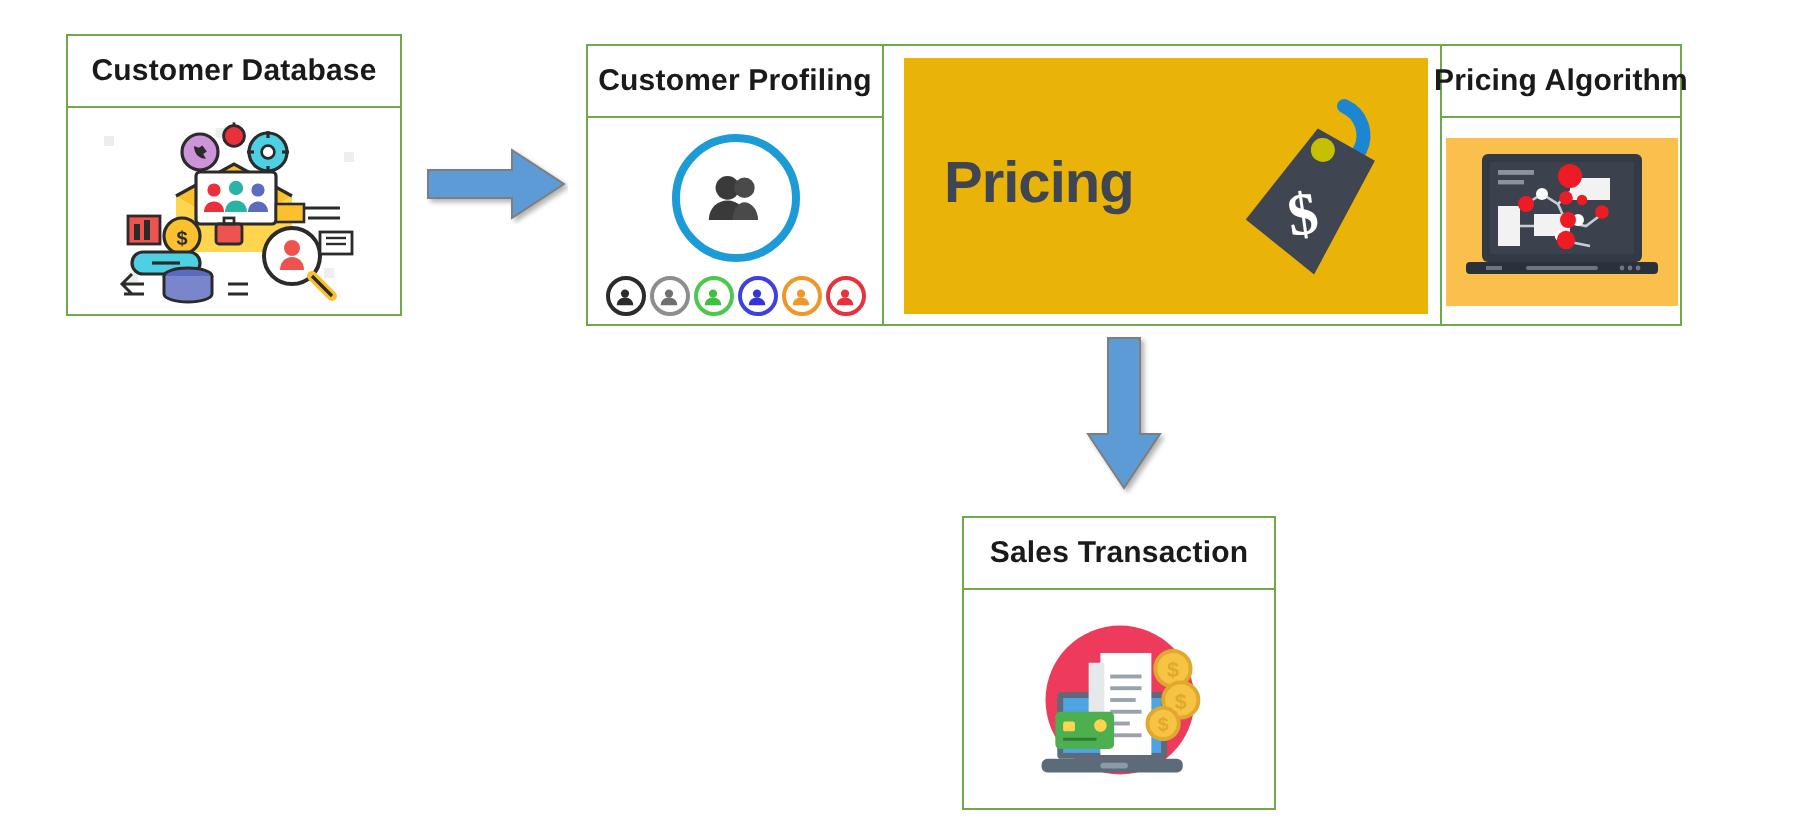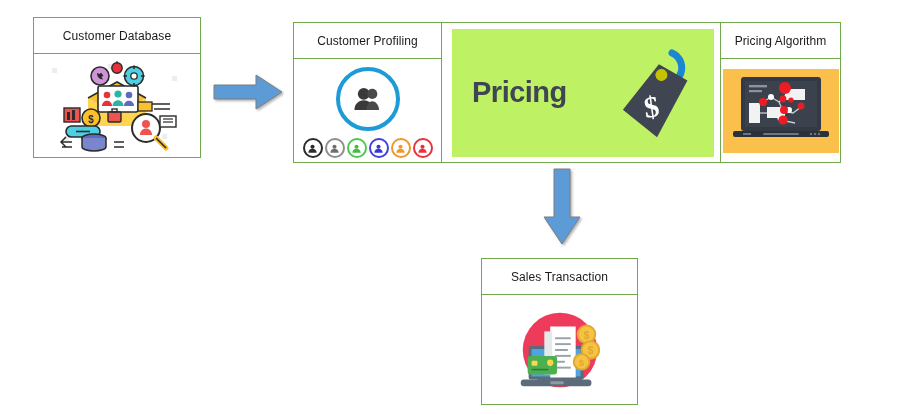--- a/index.html
+++ b/index.html
@@ -27,22 +27,22 @@
     border: 1.5px solid #6FA94C;
     background: #ffffff;
   }
   .card-title {
     box-sizing: border-box;
     height: 36px;
     border-bottom: 1.5px solid #6FA94C;
     display: flex;
     align-items: center;
     justify-content: center;
-    font-size: 12px;
-    font-weight: normal;
+    font-size: 15px;
+    font-weight: bold;
     color: #1a1a1a;
     letter-spacing: .1px;
     white-space: nowrap;
   }
   .card-body {
     position: relative;
     height: calc(100% - 36px);
     display: flex;
     align-items: center;
     justify-content: center;
@@ -104,21 +104,21 @@
     width: 20px; height: 20px; border-radius: 50%;
     border: 2px solid #333;
     display: flex; align-items: center; justify-content: center;
     background: #fff;
     box-sizing: border-box;
   }
 
   
   .ps-banner {
     width: 262px; height: 128px;
-    background: #bef264;
+    background: #eab308;
     display: flex;
     align-items: center;
     position: relative;
     overflow: hidden;
   }
   .ps-text {
     margin-left: 20px;
     font-family: "Liberation Sans", sans-serif;
     font-weight: bold;
     font-size: 29px;

